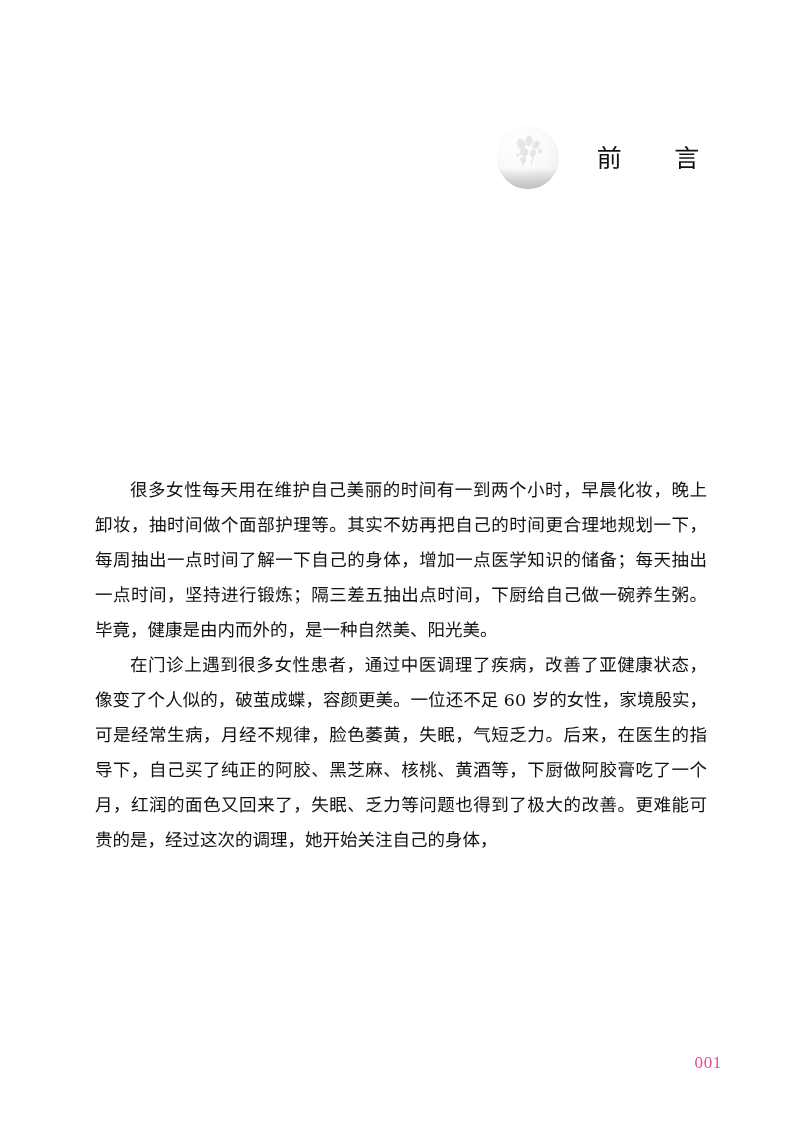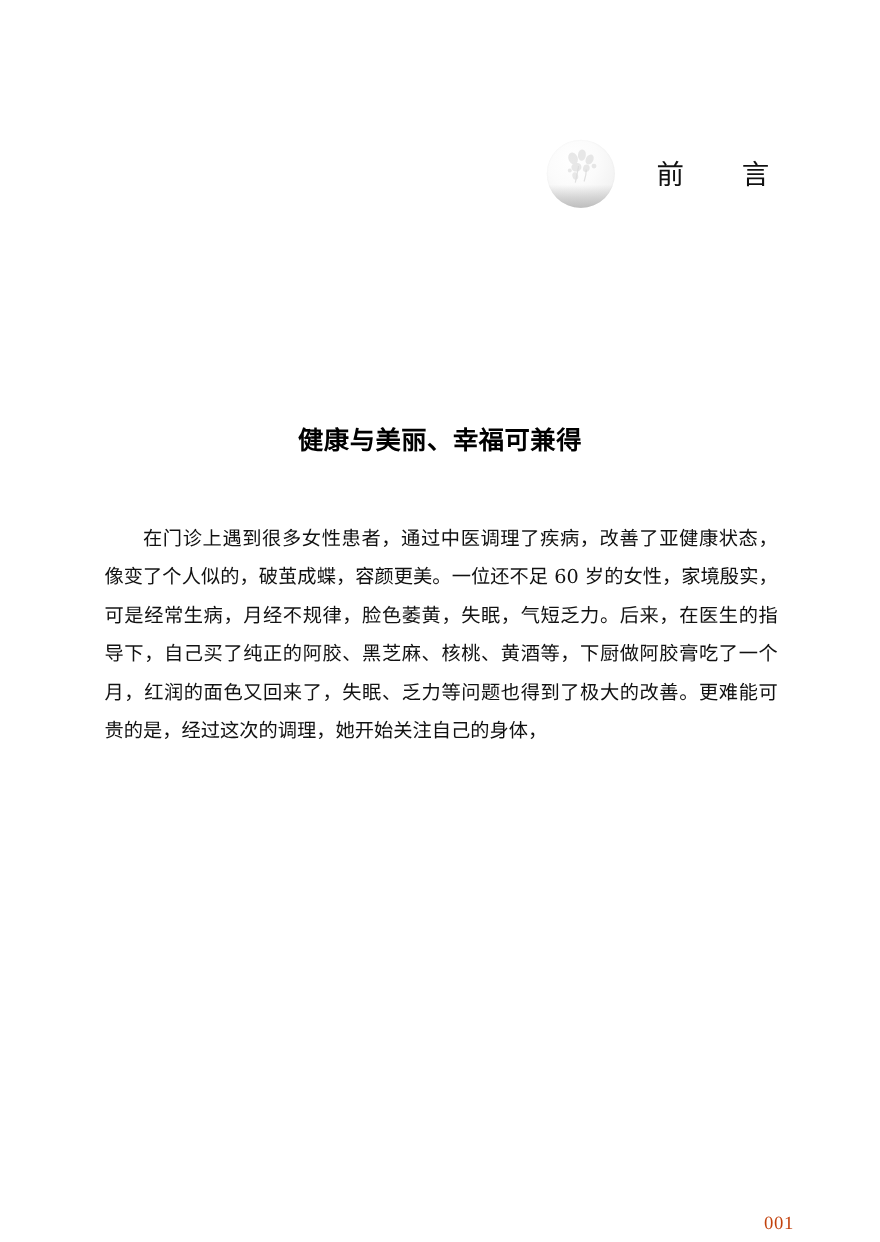--- a/index.html
+++ b/index.html
@@ -102,27 +102,27 @@
     text-align: justify;
     text-align-last: left;
     text-justify: inter-character;
     text-indent: 2em;
     letter-spacing: 0;
   }
 
   
   .page-number {
     position: absolute;
-    top: 1102px;
+    top: 1053px;
     left: 0;
     width: 722px;
     text-align: right;
     font-family: "Liberation Serif", "DejaVu Serif", serif;
     font-size: 17px;
-    color: #c2410c;
+    color: #ec4899;
     letter-spacing: 0.04em;
   }
 </style>
 </head>
 <body>
 
 <div class="page">
 
   <div class="chapter-header">
     <div class="header-ornament">
@@ -139,21 +139,21 @@
         <g stroke="#bdbdbd" stroke-width="1.1" fill="none" opacity="0.8">
           <path d="M29 24 C28 30, 27 34, 26 39"></path>
           <path d="M36 27 C36 32, 35 35, 34 38"></path>
         </g>
         <ellipse cx="26" cy="33" rx="2.6" ry="3.4" fill="#c4c4c4" opacity="0.7" transform="rotate(-14 26 33)"></ellipse>
       </svg>
     </div>
     <div class="header-title">前　言</div>
   </div>
 
-  <h1 class="article-title">健康与美丽、幸福可兼得</h1>
 
   <div class="body-copy">
+    <p class="body-paragraph">很多女性每天用在维护自己美丽的时间有一到两个小时，早晨化妆，晚上卸妆，抽时间做个面部护理等。其实不妨再把自己的时间更合理地规划一下，每周抽出一点时间了解一下自己的身体，增加一点医学知识的储备；每天抽出一点时间，坚持进行锻炼；隔三差五抽出点时间，下厨给自己做一碗养生粥。毕竟，健康是由内而外的，是一种自然美、阳光美。</p>
     <p class="body-paragraph">在门诊上遇到很多女性患者，通过中医调理了疾病，改善了亚健康状态，像变了个人似的，破茧成蝶，容颜更美。一位还不足 60 岁的女性，家境殷实，可是经常生病，月经不规律，脸色萎黄，失眠，气短乏力。后来，在医生的指导下，自己买了纯正的阿胶、黑芝麻、核桃、黄酒等，下厨做阿胶膏吃了一个月，红润的面色又回来了，失眠、乏力等问题也得到了极大的改善。更难能可贵的是，经过这次的调理，她开始关注自己的身体，</p>
   </div>
 
   <div class="page-number">001</div>
 
 </div>
 
 </body></html>

